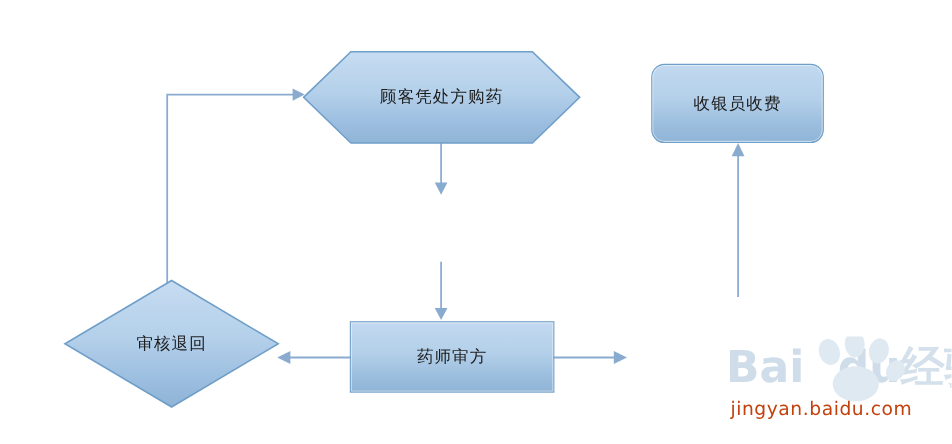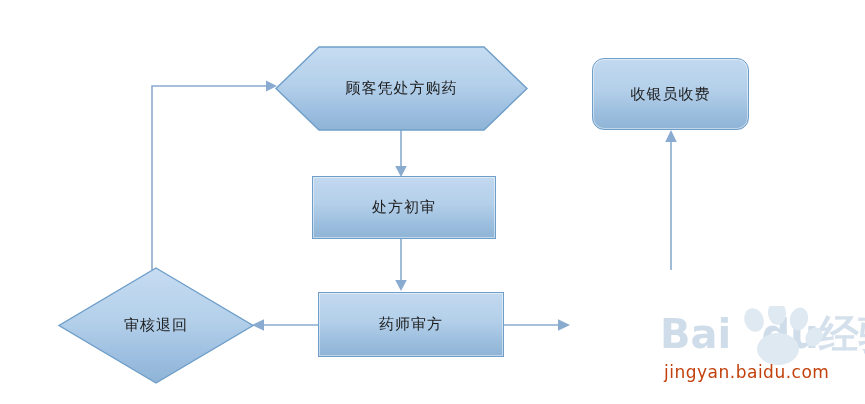--- a/index.html
+++ b/index.html
@@ -110,29 +110,26 @@
           <stop offset="45%" stop-color="#b4d0ea"></stop>
           <stop offset="78%" stop-color="#9cbee0"></stop>
           <stop offset="100%" stop-color="#8fb4d6"></stop>
         </linearGradient>
       </defs>
       <polygon points="44,1 209,1 252,42.5 209,84 44,84 1,42.5" fill="url(#gradHex)" stroke="#6f9ec9" stroke-width="1.4"></polygon>
     </svg>
     <span class="node-label">顾客凭处方购药</span>
   </div>
 
-  <div class="rect-node" style="left:312px;top:176px;width:184px;height:63px;">
-    <span class="node-label">处方初审</span>
-  </div>
 
   <div class="rect-node" style="left:318px;top:292px;width:186px;height:65px;">
     <span class="node-label">药师审方</span>
   </div>
 
-  <div class="poly-node" style="left:58px;top:267px;width:196px;height:117px;">
+  <div class="poly-node" style="left:58px;top:254px;width:196px;height:117px;">
     <svg width="196" height="117" viewBox="0 0 196 117">
       <defs>
         <linearGradient id="gradD1" x1="0" y1="0" x2="0" y2="1">
           <stop offset="0%" stop-color="#c6dcf1"></stop>
           <stop offset="45%" stop-color="#b4d0ea"></stop>
           <stop offset="78%" stop-color="#9cbee0"></stop>
           <stop offset="100%" stop-color="#8fb4d6"></stop>
         </linearGradient>
       </defs>
       <polygon points="98,1 195,58.5 98,116 1,58.5" fill="url(#gradD1)" stroke="#6f9ec9" stroke-width="1.4"></polygon>

